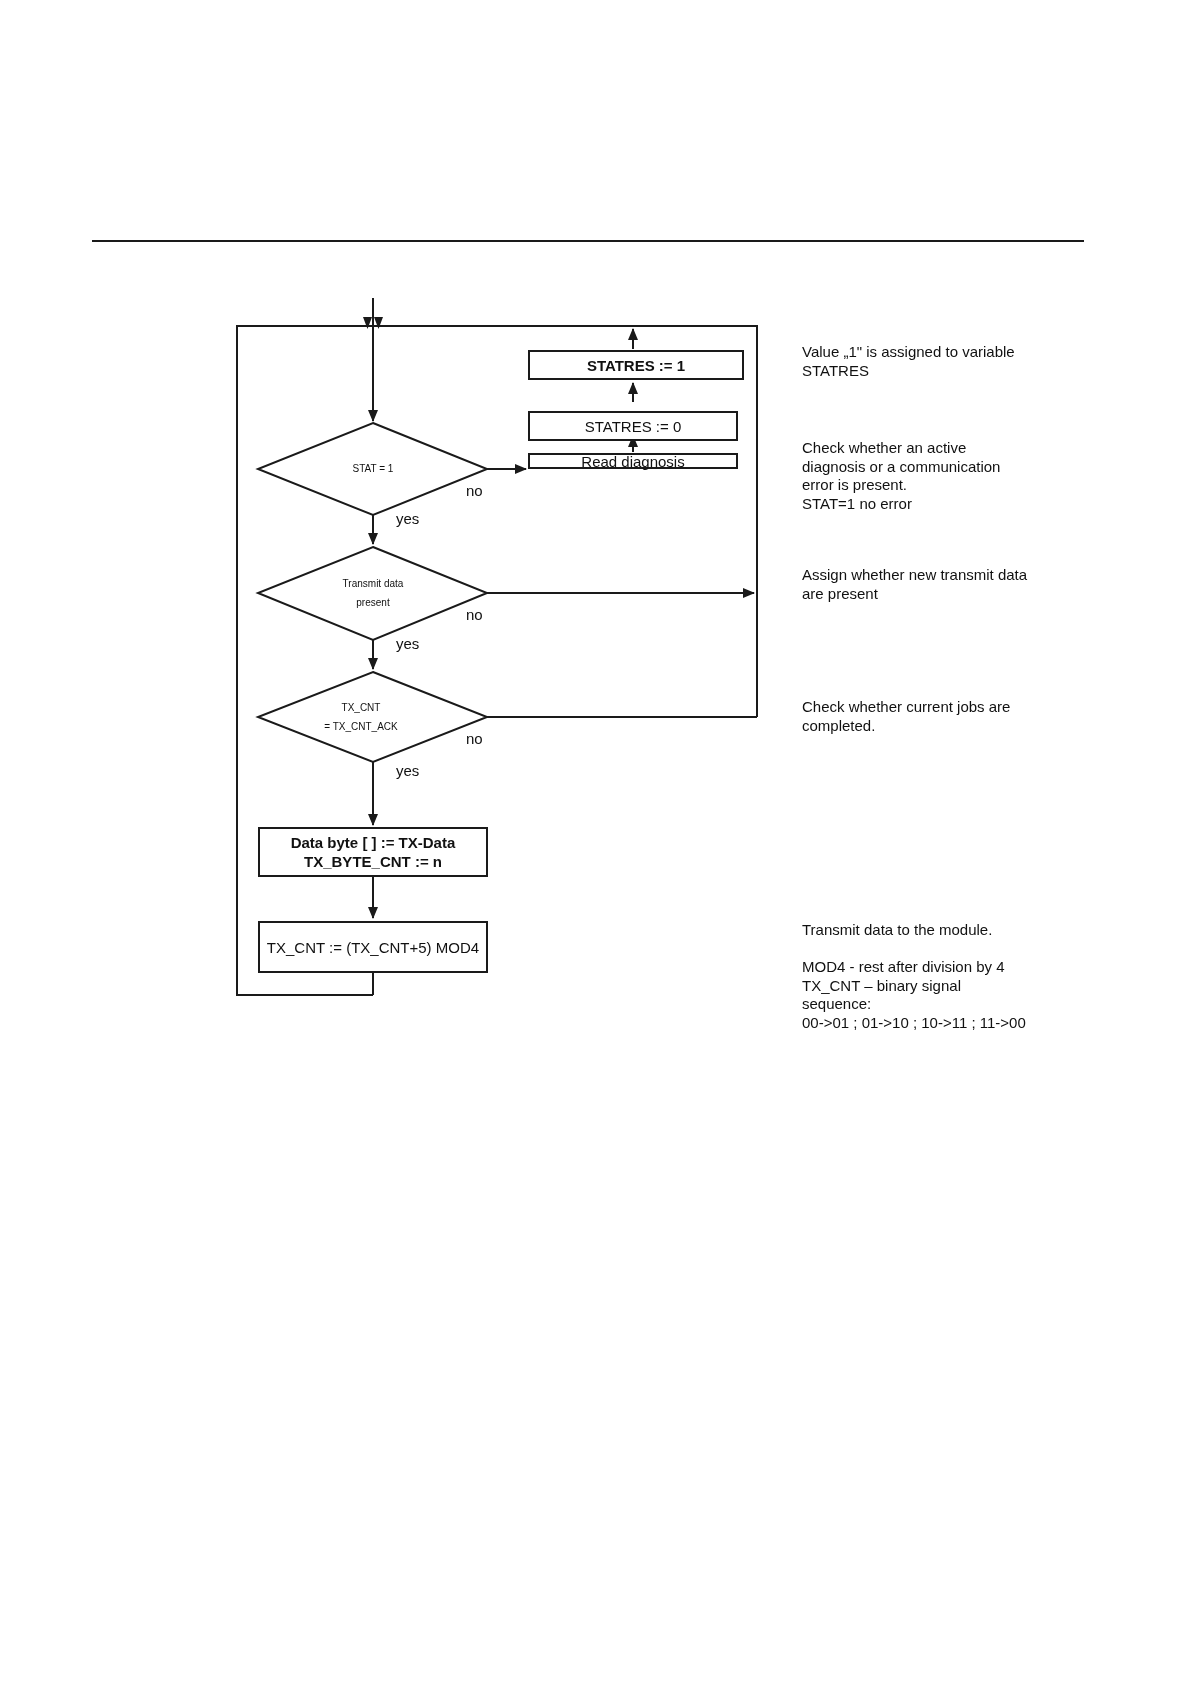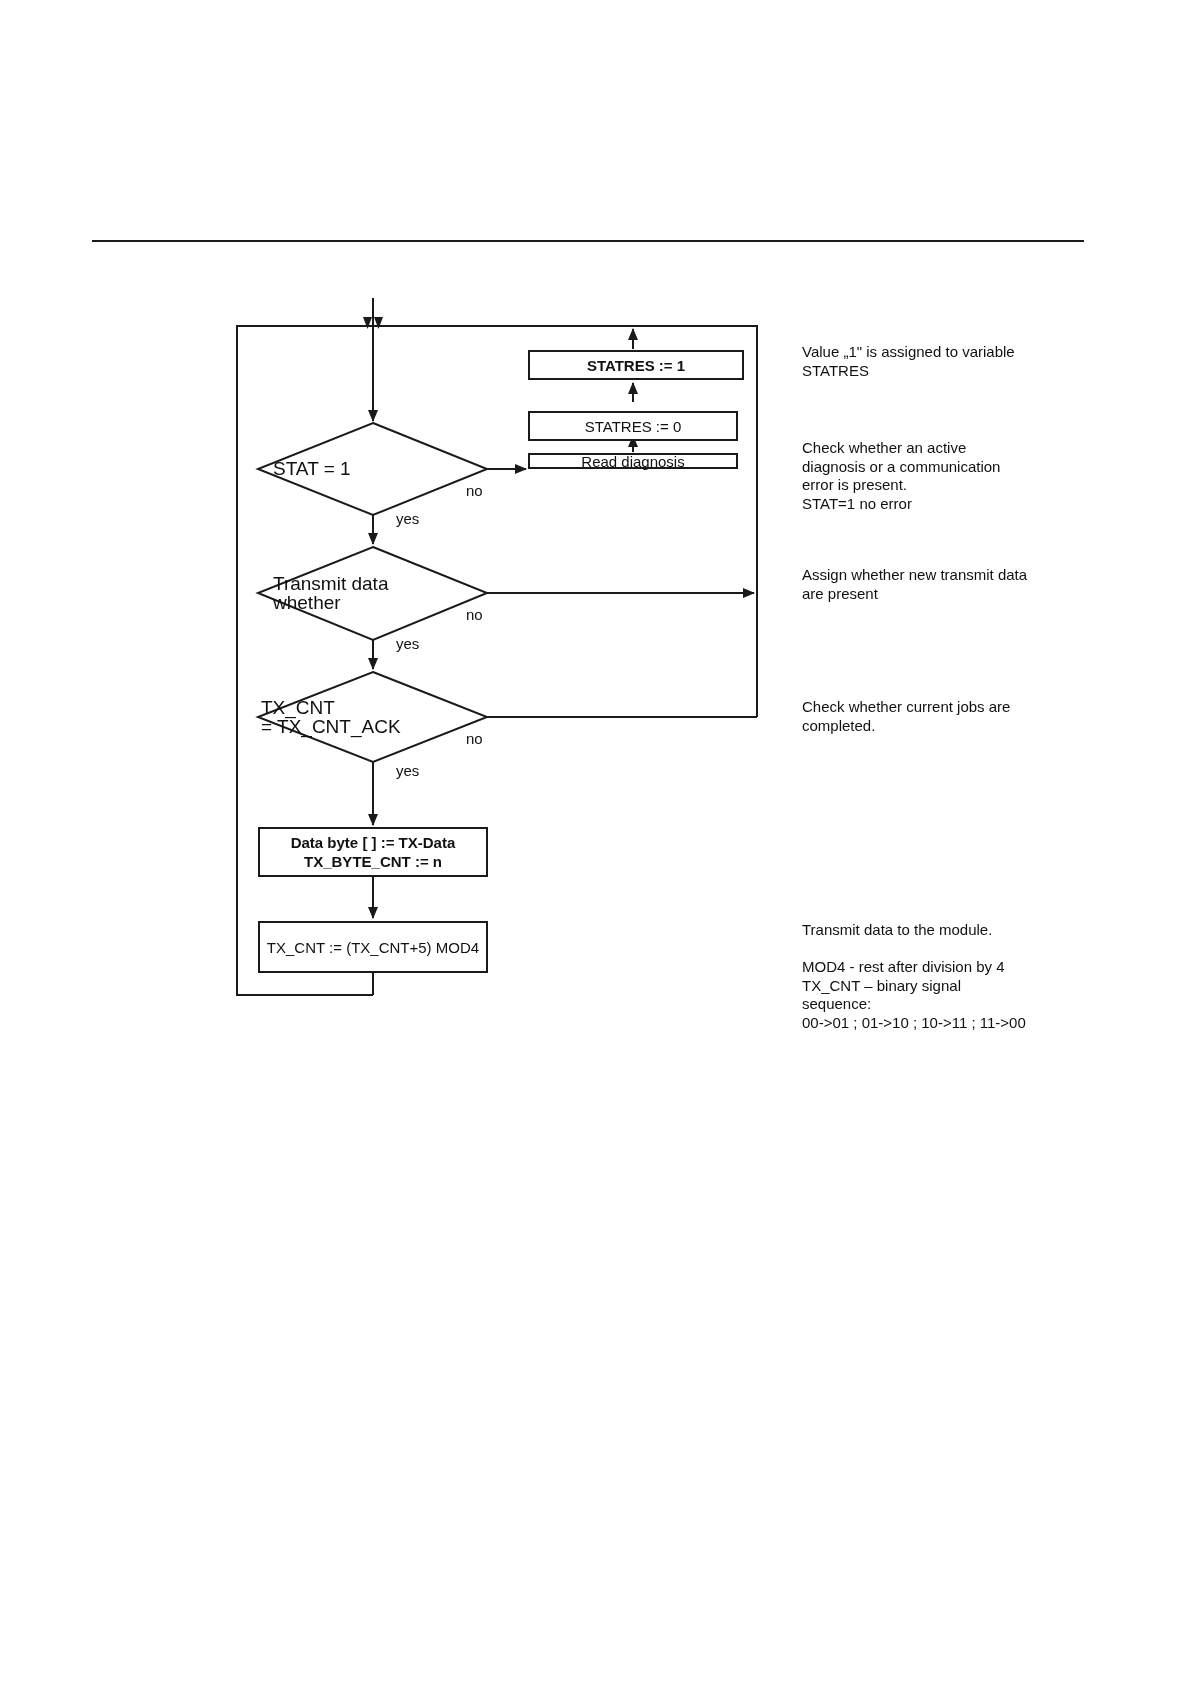--- a/index.html
+++ b/index.html
@@ -26,21 +26,21 @@
     left:268px; top:256px; width:211px; height:42px;
     background:var(--start_fill,#d6f7d0); border:2px solid var(--start_border,#708070);
     border-radius:10px; font-size:18px; letter-spacing:1px; color:#1d1d1d;
   }
   #statres1-box       { left:528px; top:350px; width:216px; height:30px;font-weight:bold; }
   #statres0-box       { left:528px; top:403px; width:210px; height:30px;margin-top:8px; }
   #read-diagnosis-box { left:528px; top:453px; width:210px; height:16px; }
   #assign-box         { left:258px; top:827px; width:230px; height:50px;font-weight:bold; }
   #modulo-box         { left:258px; top:921px; width:230px; height:52px; }
 
-  .dlabel { position:absolute; width:200px; font-size:19px;
+  .dlabel { position:absolute; width:200px; text-align:center; font-size:10px;
             line-height:19px; white-space:pre-line; }
   #stat-label     { left:273px; top:459px; line-height:20px; }
   #transmit-label { left:273px; top:574px; }
   #txcnt-label    { left:261px; top:698px; }
 
   .branch { position:absolute; font-size:15px; line-height:16px; }
   #stat-no      { left:466px; top:483px; }
   #stat-yes     { left:396px; top:511px; }
   #transmit-no  { left:466px; top:607px; }
   #transmit-yes { left:396px; top:636px; }
@@ -99,21 +99,21 @@
 
   <div class="node" id="statres1-box">STATRES := 1</div>
   <div class="node" id="statres0-box">STATRES := 0</div>
   <div class="node" id="read-diagnosis-box">Read diagnosis</div>
   <div class="node" id="assign-box">Data byte [ ] := TX-Data
 TX_BYTE_CNT := n</div>
   <div class="node" id="modulo-box">TX_CNT := (TX_CNT+5) MOD4</div>
 
   <div class="dlabel" id="stat-label">STAT = 1</div>
   <div class="dlabel" id="transmit-label">Transmit data
-whether</div>
+present</div>
   <div class="dlabel" id="txcnt-label">TX_CNT
 = TX_CNT_ACK</div>
 
   <div class="branch" id="stat-no">no</div>
   <div class="branch" id="stat-yes">yes</div>
   <div class="branch" id="transmit-no">no</div>
   <div class="branch" id="transmit-yes">yes</div>
   <div class="branch" id="txcnt-no">no</div>
   <div class="branch" id="txcnt-yes">yes</div>
 

